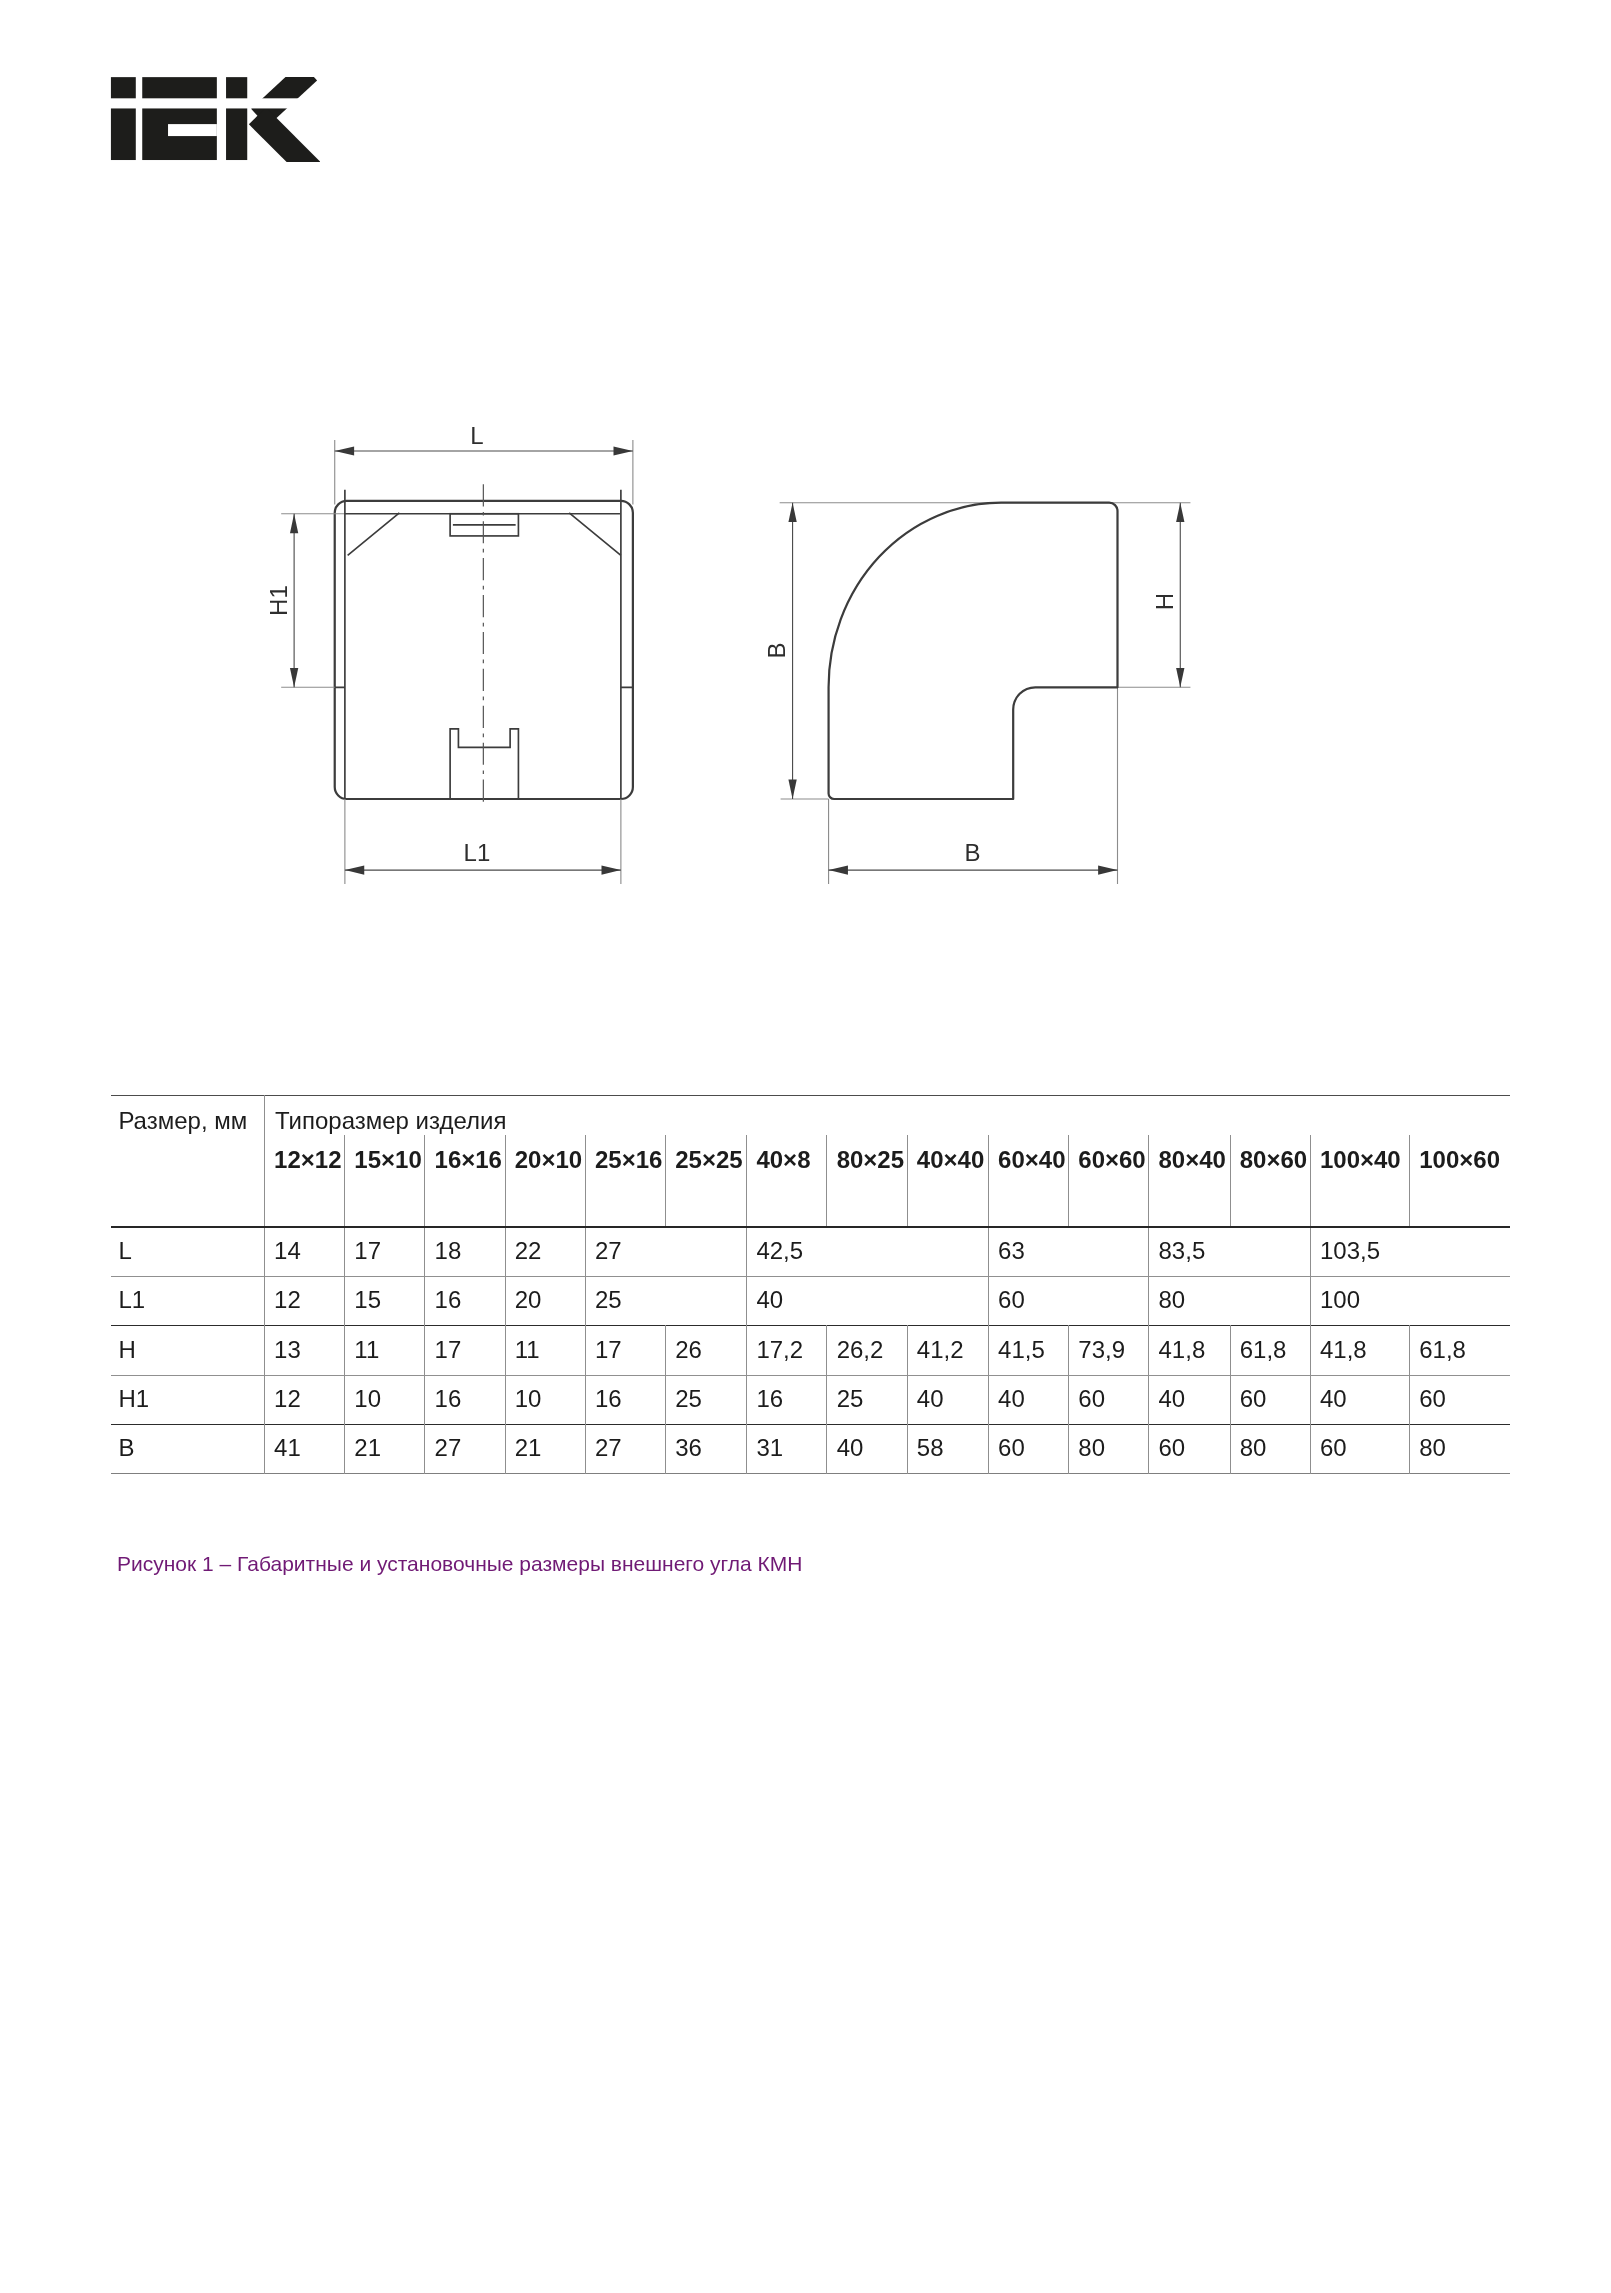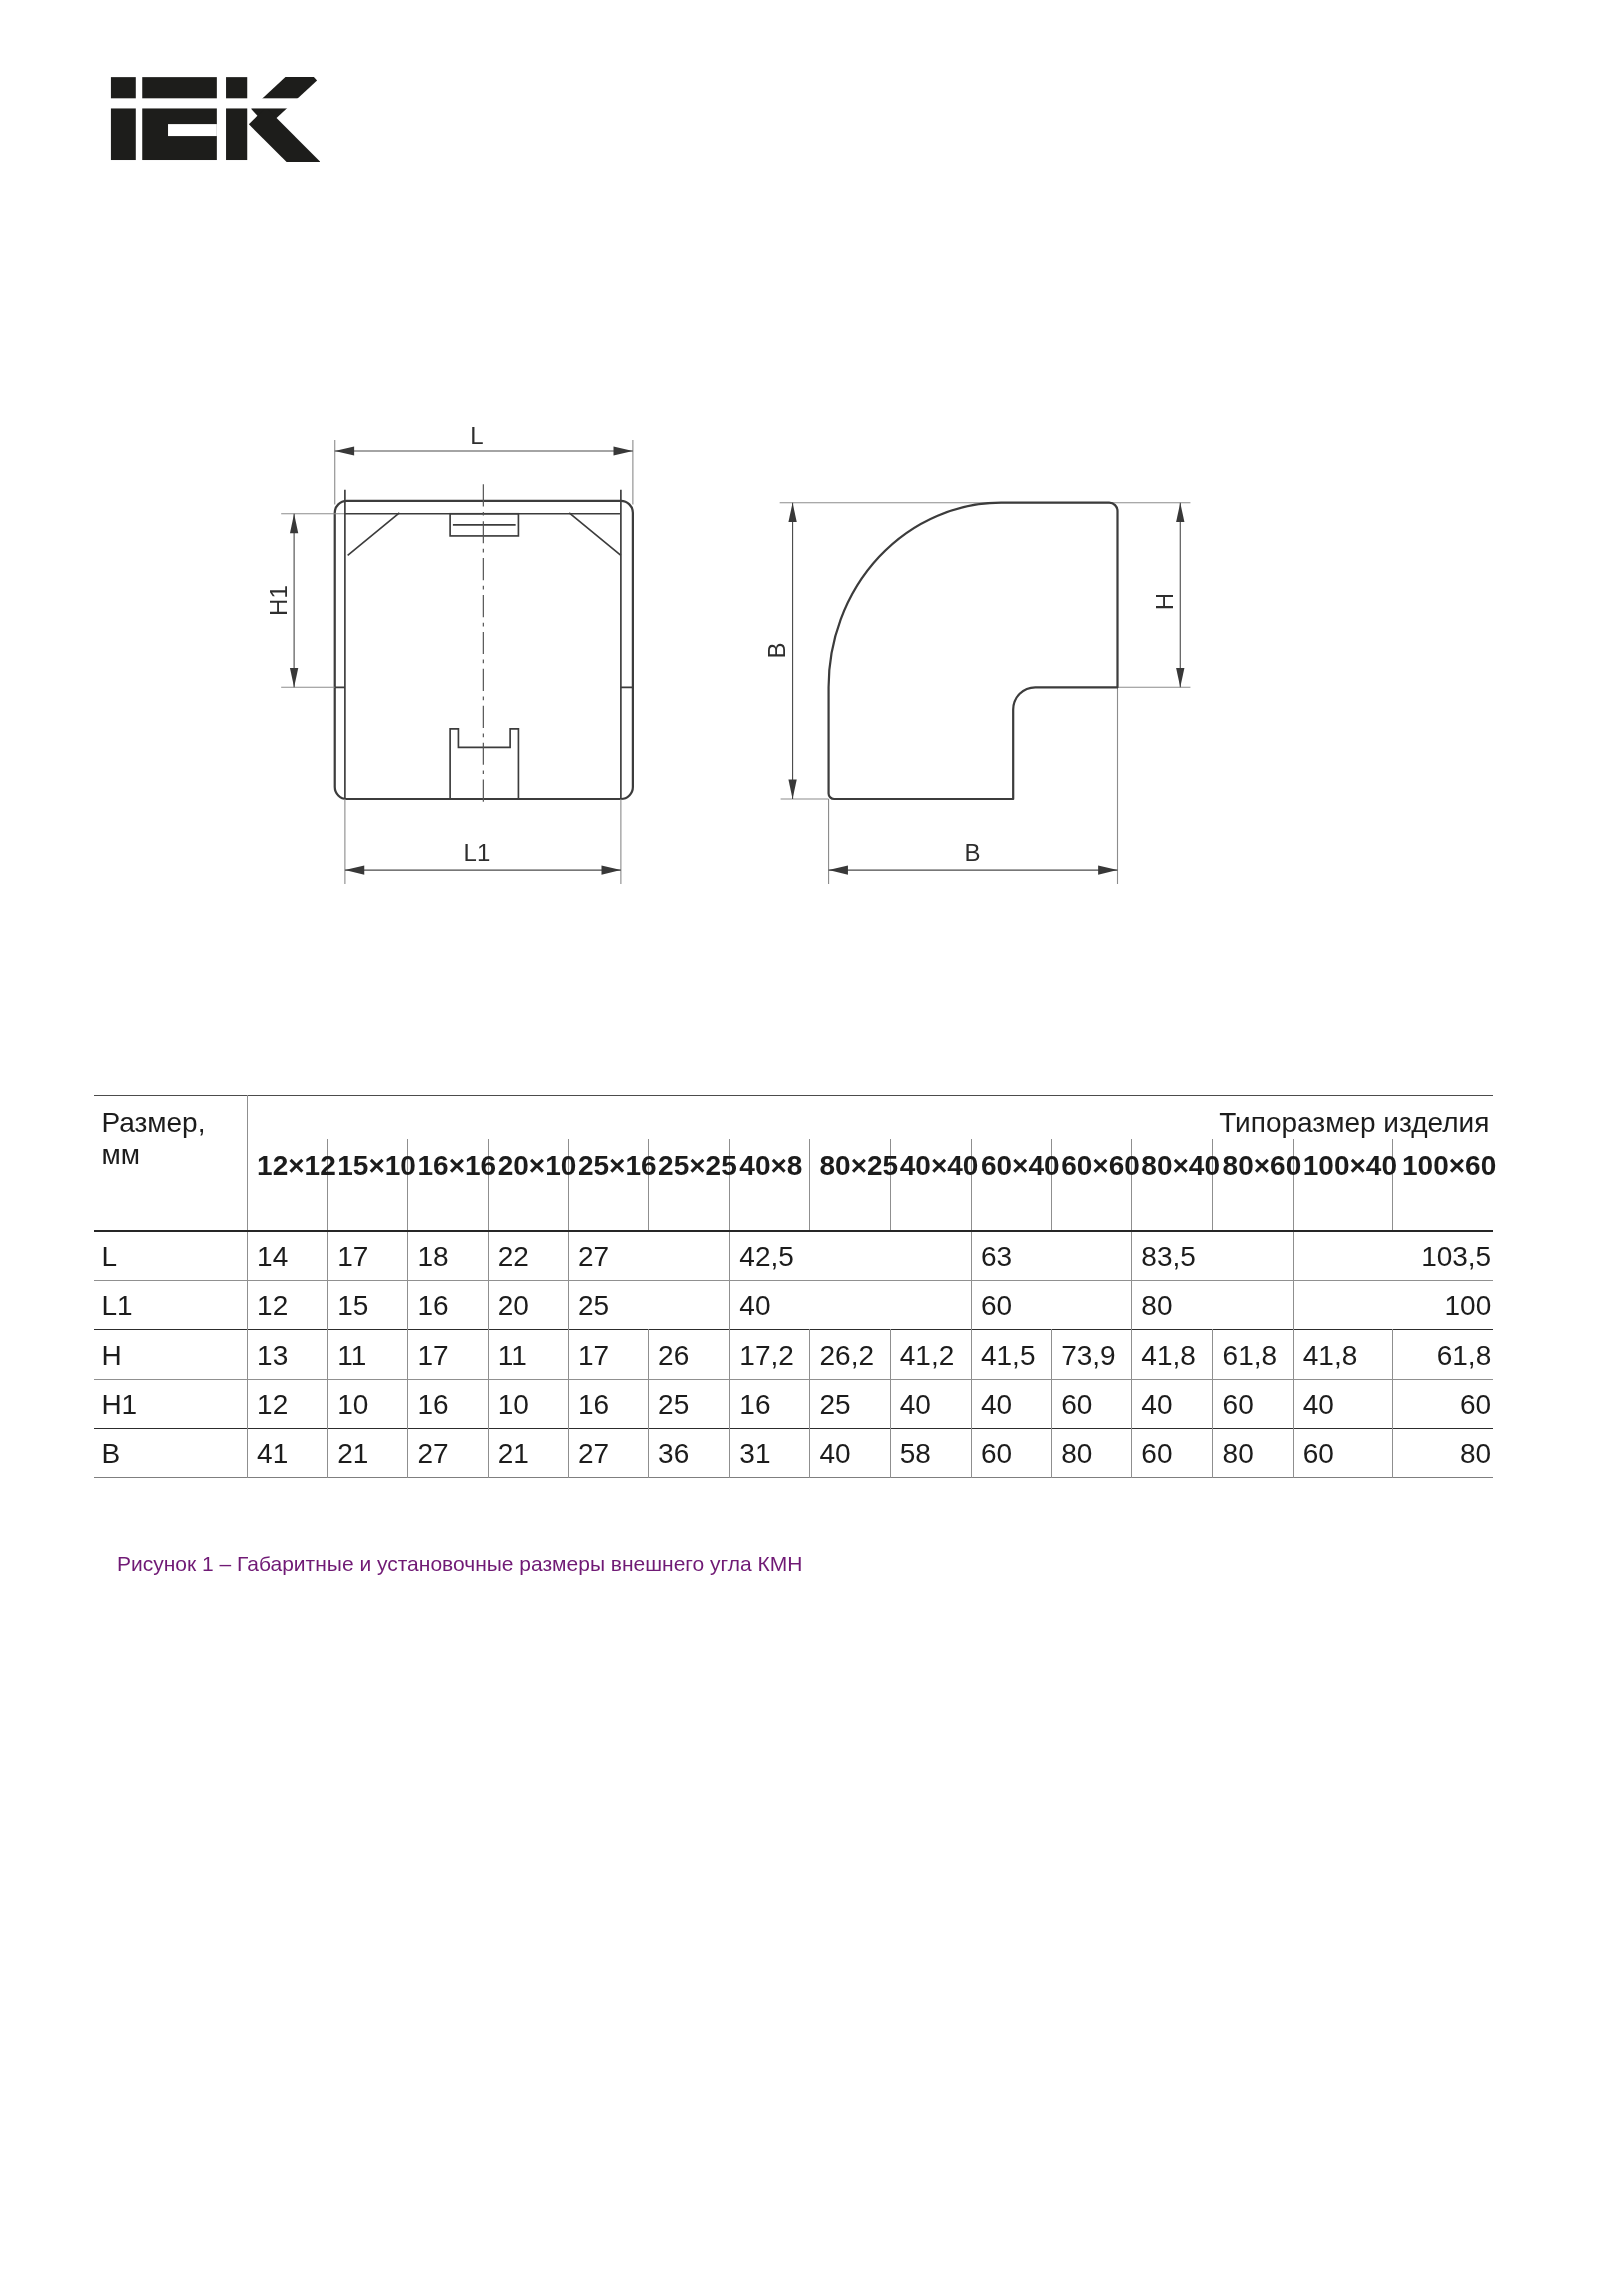--- a/index.html
+++ b/index.html
@@ -14,29 +14,29 @@
   .drawing-svg{position:absolute;left:258px;top:415px;width:951px;height:480px;}
   .obj{stroke:#3c3c3c;stroke-width:2.4;fill:none;stroke-linejoin:round;}
   .objthin{stroke:#3c3c3c;stroke-width:1.8;fill:none;}
   .ext{stroke:#8c8c8c;stroke-width:1.2;fill:none;}
   .dim{stroke:#4a4a4a;stroke-width:1.2;fill:none;}
   .arr{fill:#383838;stroke:none;}
   .cl{stroke:#555;stroke-width:1.3;fill:none;stroke-dasharray:24 6 4 6;}
   .dimlabel{font-family:"Liberation Sans","DejaVu Sans",sans-serif;font-size:26px;fill:#2e2e2e;}
   
   .dim-table{
-    position:absolute;left:94px;top:1095px;width:1399px;
+    position:absolute;left:111px;top:1095px;width:1399px;
     border-collapse:collapse;table-layout:fixed;
-    font-size:28px;color:#1c1c1c;border-top:1.8px solid #4c4c4c;
+    font-size:24px;color:#1c1c1c;border-top:1.8px solid #4c4c4c;
   }
   .dim-table th,.dim-table td{
     font-weight:normal;text-align:left;vertical-align:top;
     border-right:0.9px solid #8f8f8f;padding:0;
   }
-  .dim-table th:last-child,.dim-table td:last-child{border-right:none;text-align:right;}
+  .dim-table th:last-child,.dim-table td:last-child{border-right:none;}
   .dim-table thead{border-bottom:2.3px solid #262626;}
   .dim-table .corner-th{height:44px;padding:11px 3.7px 0 7.4px;}
   .dim-table .group-th{padding:11px 3.7px 0 10px;}
   .dim-table .size-th{height:80px;padding:11px 1.8px 0 9.2px;font-weight:bold;}
   .dim-table tbody td{height:39px;padding:9.2px 1.8px 0 9.2px;}
   .dim-table tbody td.row-label{padding-left:7.4px;}
   .dim-table tbody tr{border-bottom:0.9px solid #909090;}
   .dim-table tbody tr:nth-child(2),
   .dim-table tbody tr:nth-child(4){border-bottom:1.8px solid #2c2c2c;}
   .dim-table tbody tr:last-child{border-bottom:1.4px solid #7f7f7f;}

